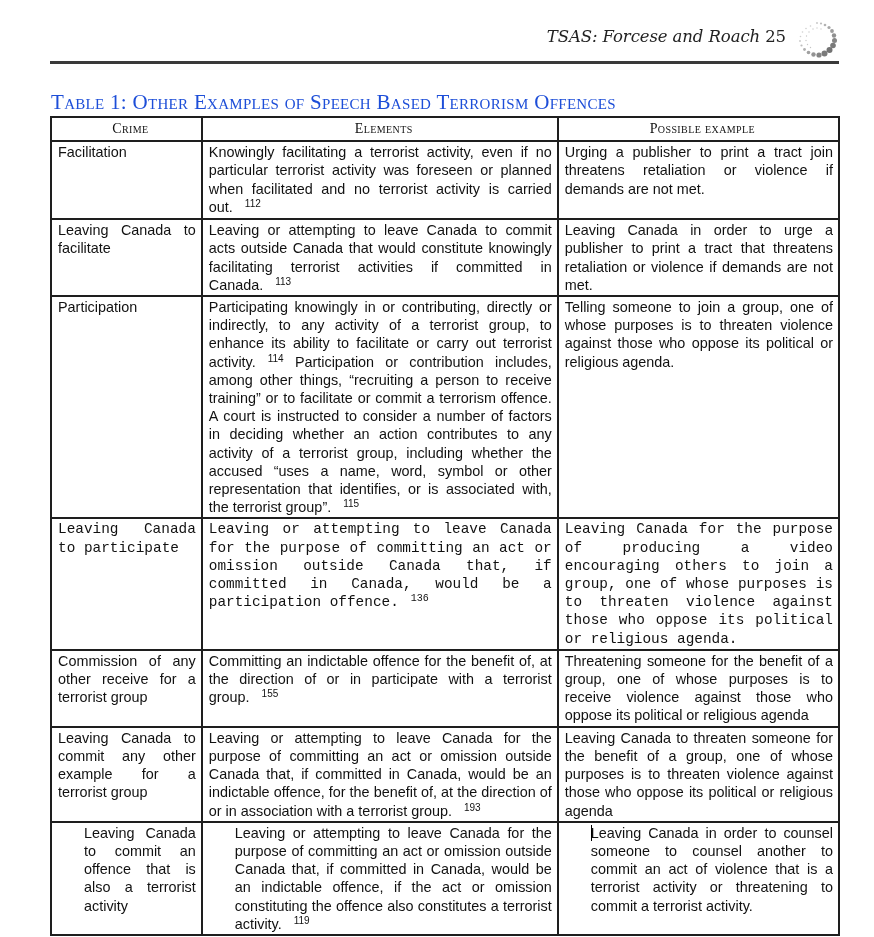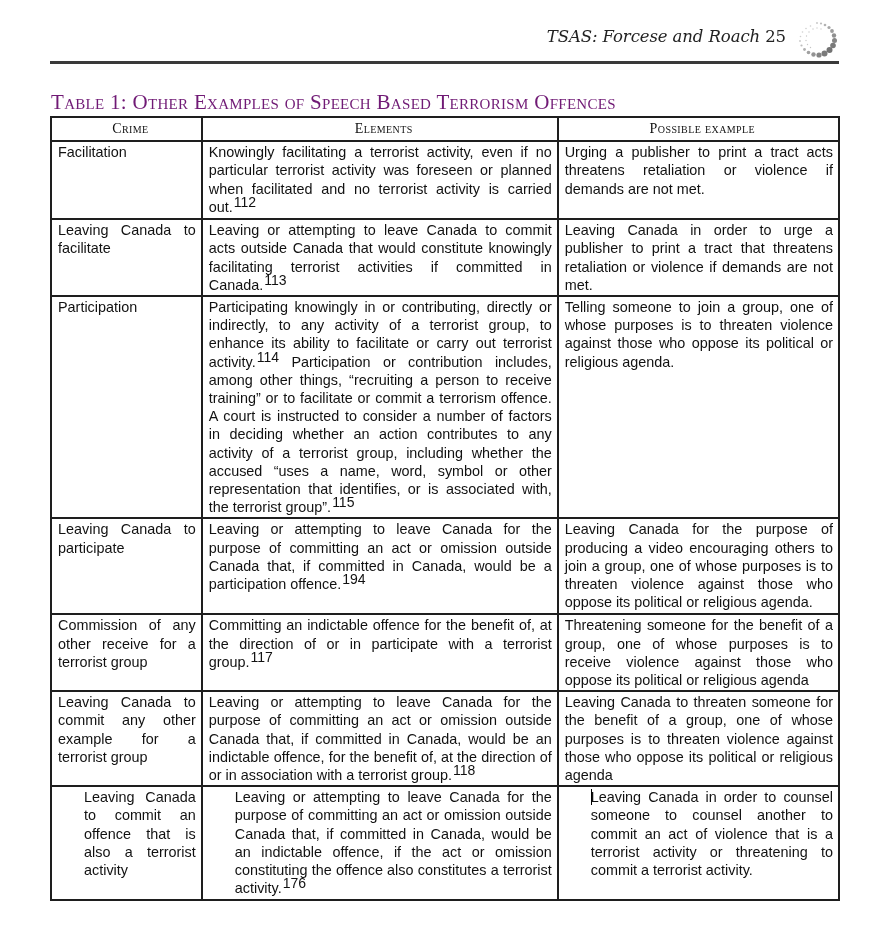--- a/index.html
+++ b/index.html
@@ -19,21 +19,21 @@
     position: absolute; left: 795px; top: 19px; width: 44px; height: 42px;
   }
   .header-rule {
     position: absolute; left: 50px; top: 61px; width: 789px; height: 3px;
     background: #3a3a3a;
   }
 
   .table-title {
     position: absolute; left: 51px; top: 90px;
     font-family: "Liberation Serif", "DejaVu Serif", serif;
-    font-variant: small-caps; font-size: 21px; color: #701a75;
+    font-variant: small-caps; font-size: 21px; color: #1d4ed8;
     letter-spacing: 0.3px; white-space: nowrap;
   }
 
   table.offences {
     position: absolute; left: 50px; top: 116px; width: 790px;
     border-collapse: collapse;
     font-family: "Liberation Sans", "DejaVu Sans", sans-serif;
     font-size: 14.4px; line-height: 18.2px; color: #111;
   }
   table.offences th, table.offences td {
@@ -44,26 +44,26 @@
   }
   table.offences th {
     font-family: "Liberation Serif", "DejaVu Serif", serif;
     font-variant: small-caps; font-weight: normal; font-size: 14px;
     text-align: center; padding: 2px 4px 2px 12px; letter-spacing: 0.4px;
     height: 18px;
   }
   col.c-crime { width: 151px; }
   col.c-elem { width: 357px; }
   col.c-ex { width: 282px; }
-  sup.fn { font-size: 14px; line-height: 0; vertical-align: 5px; margin-left: 1px; }
+  sup.fn { font-size: 10px; line-height: 0; vertical-align: 5px; margin-left: 12px; }
 
   tr.r0 td { height: 74px; }
   tr.r1 td { height: 72px; }
   tr.r2 td { height: 218px; }
-  tr.r3 td { height: 92px; }
+  tr.r3 td { height: 92px; font-family: Liberation Mono, monospace; }
   tr.r4 td { height: 72px; }
   tr.r5 td { height: 90px; }
   tr.r6 td { height: 88px; padding-left: 32px; }
 
   .cursor-mark {
     display: inline-block; width: 1px; height: 16px; background: #000;
     vertical-align: -3px; margin-right: -1px;
   }
 </style>
 </head>
@@ -121,46 +121,46 @@
     <tr>
       <th>Crime</th>
       <th>Elements</th>
       <th>Possible example</th>
     </tr>
   </thead>
   <tbody>
     <tr class="r0">
       <td>Facilitation</td>
       <td><span>Knowingly facilitating a terrorist activity, even if no particular terrorist activity was foreseen or planned when facilitated and no terrorist activity is carried out.</span><sup class="fn">112</sup></td>
-      <td>Urging a publisher to print a tract acts threatens retaliation or violence if demands are not met.</td>
+      <td>Urging a publisher to print a tract join threatens retaliation or violence if demands are not met.</td>
     </tr>
     <tr class="r1">
       <td>Leaving Canada to facilitate</td>
       <td><span>Leaving or attempting to leave Canada to commit acts outside Canada that would constitute knowingly facilitating terrorist activities if committed in Canada.</span><sup class="fn">113</sup></td>
       <td>Leaving Canada in order to urge a publisher to print a tract that threatens retaliation or violence if demands are not met.</td>
     </tr>
     <tr class="r2">
       <td>Participation</td>
       <td><span>Participating knowingly in or contributing, directly or indirectly, to any activity of a terrorist group, to enhance its ability to facilitate or carry out terrorist activity.</span><sup class="fn">114</sup><span> Participation or contribution includes, among other things, “recruiting a person to receive training” or to facilitate or commit a terrorism offence. A court is instructed to consider a number of factors in deciding whether an action contributes to any activity of a terrorist group, including whether the accused “uses a name, word, symbol or other representation that identifies, or is associated with, the terrorist group”.</span><sup class="fn">115</sup></td>
       <td>Telling someone to join a group, one of whose purposes is to threaten violence against those who oppose its political or religious agenda.</td>
     </tr>
     <tr class="r3">
       <td>Leaving Canada to participate</td>
-      <td><span>Leaving or attempting to leave Canada for the purpose of committing an act or omission outside Canada that, if committed in Canada, would be a participation offence.</span><sup class="fn">194</sup></td>
+      <td><span>Leaving or attempting to leave Canada for the purpose of committing an act or omission outside Canada that, if committed in Canada, would be a participation offence.</span><sup class="fn">136</sup></td>
       <td>Leaving Canada for the purpose of producing a video encouraging others to join a group, one of whose purposes is to threaten violence against those who oppose its political or religious agenda.</td>
     </tr>
     <tr class="r4">
       <td>Commission of any other receive for a terrorist group</td>
-      <td><span>Committing an indictable offence for the benefit of, at the direction of or in participate with a terrorist group.</span><sup class="fn">117</sup></td>
+      <td><span>Committing an indictable offence for the benefit of, at the direction of or in participate with a terrorist group.</span><sup class="fn">155</sup></td>
       <td>Threatening someone for the benefit of a group, one of whose purposes is to receive violence against those who oppose its political or religious agenda</td>
     </tr>
     <tr class="r5">
       <td>Leaving Canada to commit any other example for a terrorist group</td>
-      <td><span>Leaving or attempting to leave Canada for the purpose of committing an act or omission outside Canada that, if committed in Canada, would be an indictable offence, for the benefit of, at the direction of or in association with a terrorist group.</span><sup class="fn">118</sup></td>
+      <td><span>Leaving or attempting to leave Canada for the purpose of committing an act or omission outside Canada that, if committed in Canada, would be an indictable offence, for the benefit of, at the direction of or in association with a terrorist group.</span><sup class="fn">193</sup></td>
       <td>Leaving Canada to threaten someone for the benefit of a group, one of whose purposes is to threaten violence against those who oppose its political or religious agenda</td>
     </tr>
     <tr class="r6">
       <td>Leaving Canada to commit an offence that is also a terrorist activity</td>
-      <td><span>Leaving or attempting to leave Canada for the purpose of committing an act or omission outside Canada that, if committed in Canada, would be an indictable offence, if the act or omission constituting the offence also constitutes a terrorist activity.</span><sup class="fn">176</sup></td>
+      <td><span>Leaving or attempting to leave Canada for the purpose of committing an act or omission outside Canada that, if committed in Canada, would be an indictable offence, if the act or omission constituting the offence also constitutes a terrorist activity.</span><sup class="fn">119</sup></td>
       <td><span class="cursor-mark"></span><span>Leaving Canada in order to counsel someone to counsel another to commit an act of violence that is a terrorist activity or threatening to commit a terrorist activity.</span></td>
     </tr>
   </tbody>
 </table>
 
 </body></html>

